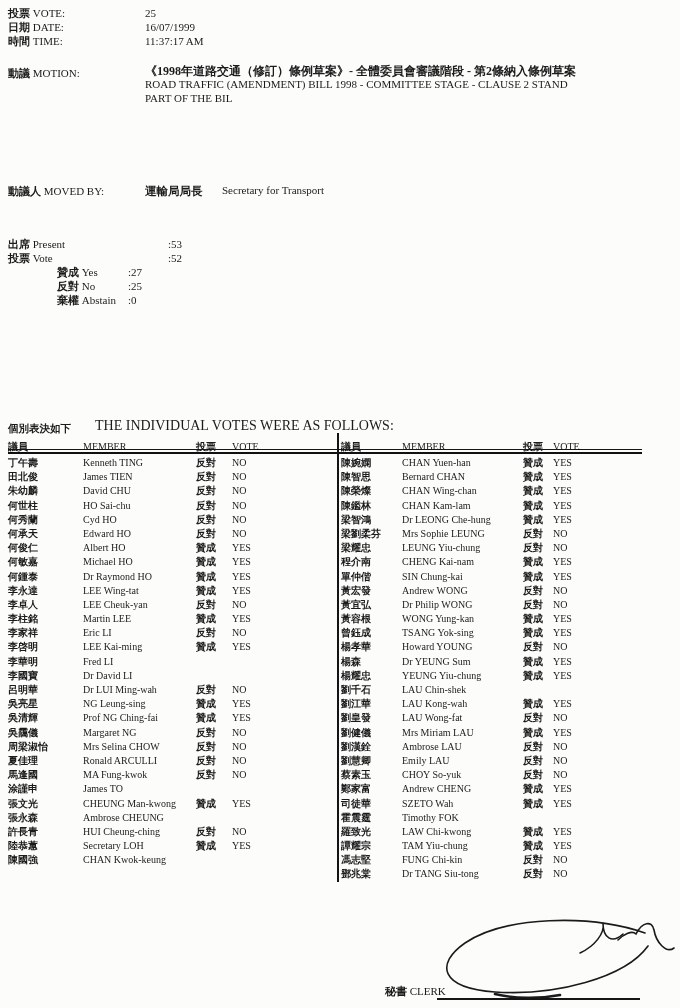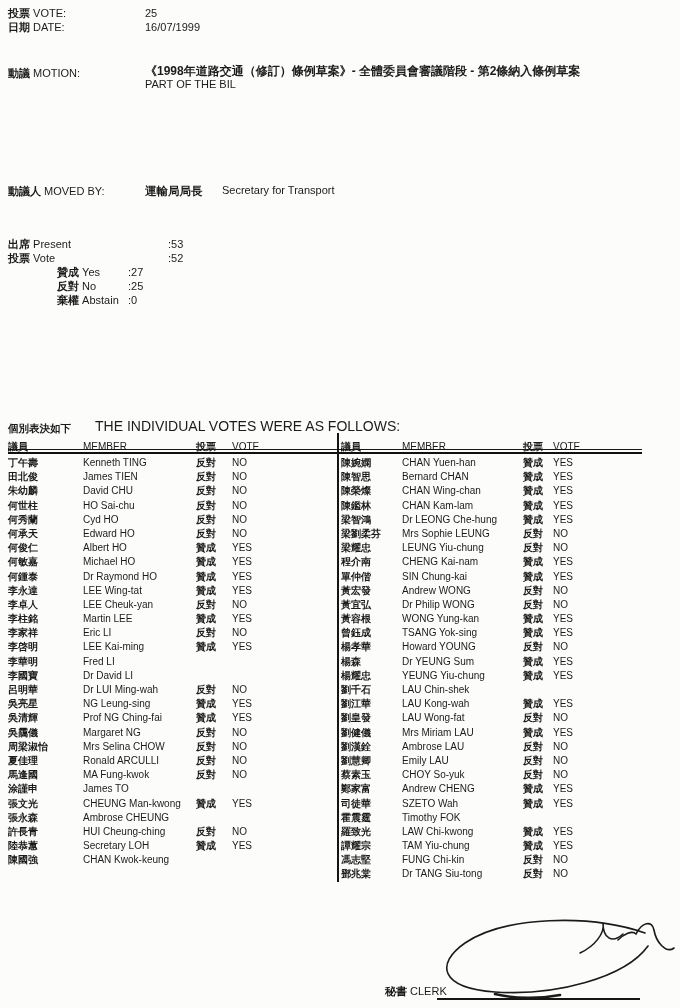--- a/index.html
+++ b/index.html
@@ -1,21 +1,21 @@
 <!DOCTYPE html>
 <html><head>
 <meta charset="utf-8">
 <style>
   html,body{margin:0;padding:0;background:#e8e8e6;}
   .page{
     position:relative;
     width:680px;height:1008px;
     margin:0 auto;
     background:#fcfcfa;
-    font-family:Liberation Sans, sans-serif;
+    font-family:Liberation Serif, serif;
     color:#1b1b1b;
     overflow:hidden;
   }
   .abs{position:absolute;}
   .cn{font-weight:700;}
   .en{font-weight:400;}
   
   .meta-line{position:relative;height:14px;font-size:11px;line-height:14px;white-space:nowrap;}
   .meta-value{position:absolute;left:137px;top:0;}
   
@@ -54,28 +54,34 @@
     <div class="meta-line">
       <span class="cn">投票</span>
       <span class="en">VOTE:</span>
       <span class="meta-value">25</span>
     </div>
     <div class="meta-line">
       <span class="cn">日期</span>
       <span class="en">DATE:</span>
       <span class="meta-value">16/07/1999</span>
     </div>
+    <div class="meta-line">
+      <span class="cn">時間</span>
+      <span class="en">TIME:</span>
+      <span class="meta-value">11:37:17 AM</span>
+    </div>
   </div>
 
   <div class="abs" style="left:8px;top:66px;font-size:11px;">
     <span class="cn">動議</span>
     <span class="en">MOTION:</span>
   </div>
   <div class="abs motion-text" style="left:145px;top:65px;">
     <div class="motion-cn">《1998年道路交通（修訂）條例草案》- 全體委員會審議階段 - 第2條納入條例草案</div>
+    <div>ROAD TRAFFIC (AMENDMENT) BILL 1998 - COMMITTEE STAGE - CLAUSE 2 STAND</div>
     <div>PART OF THE BIL</div>
   </div>
 
   <div class="abs" style="left:8px;top:184px;font-size:11px;">
     <span class="cn">動議人</span>
     <span class="en">MOVED BY:</span>
   </div>
   <div class="abs cn" style="left:145px;top:184px;font-size:11.5px;">運輸局局長</div>
   <div class="abs en" style="left:222px;top:184px;font-size:11px;">Secretary for Transport</div>
 

